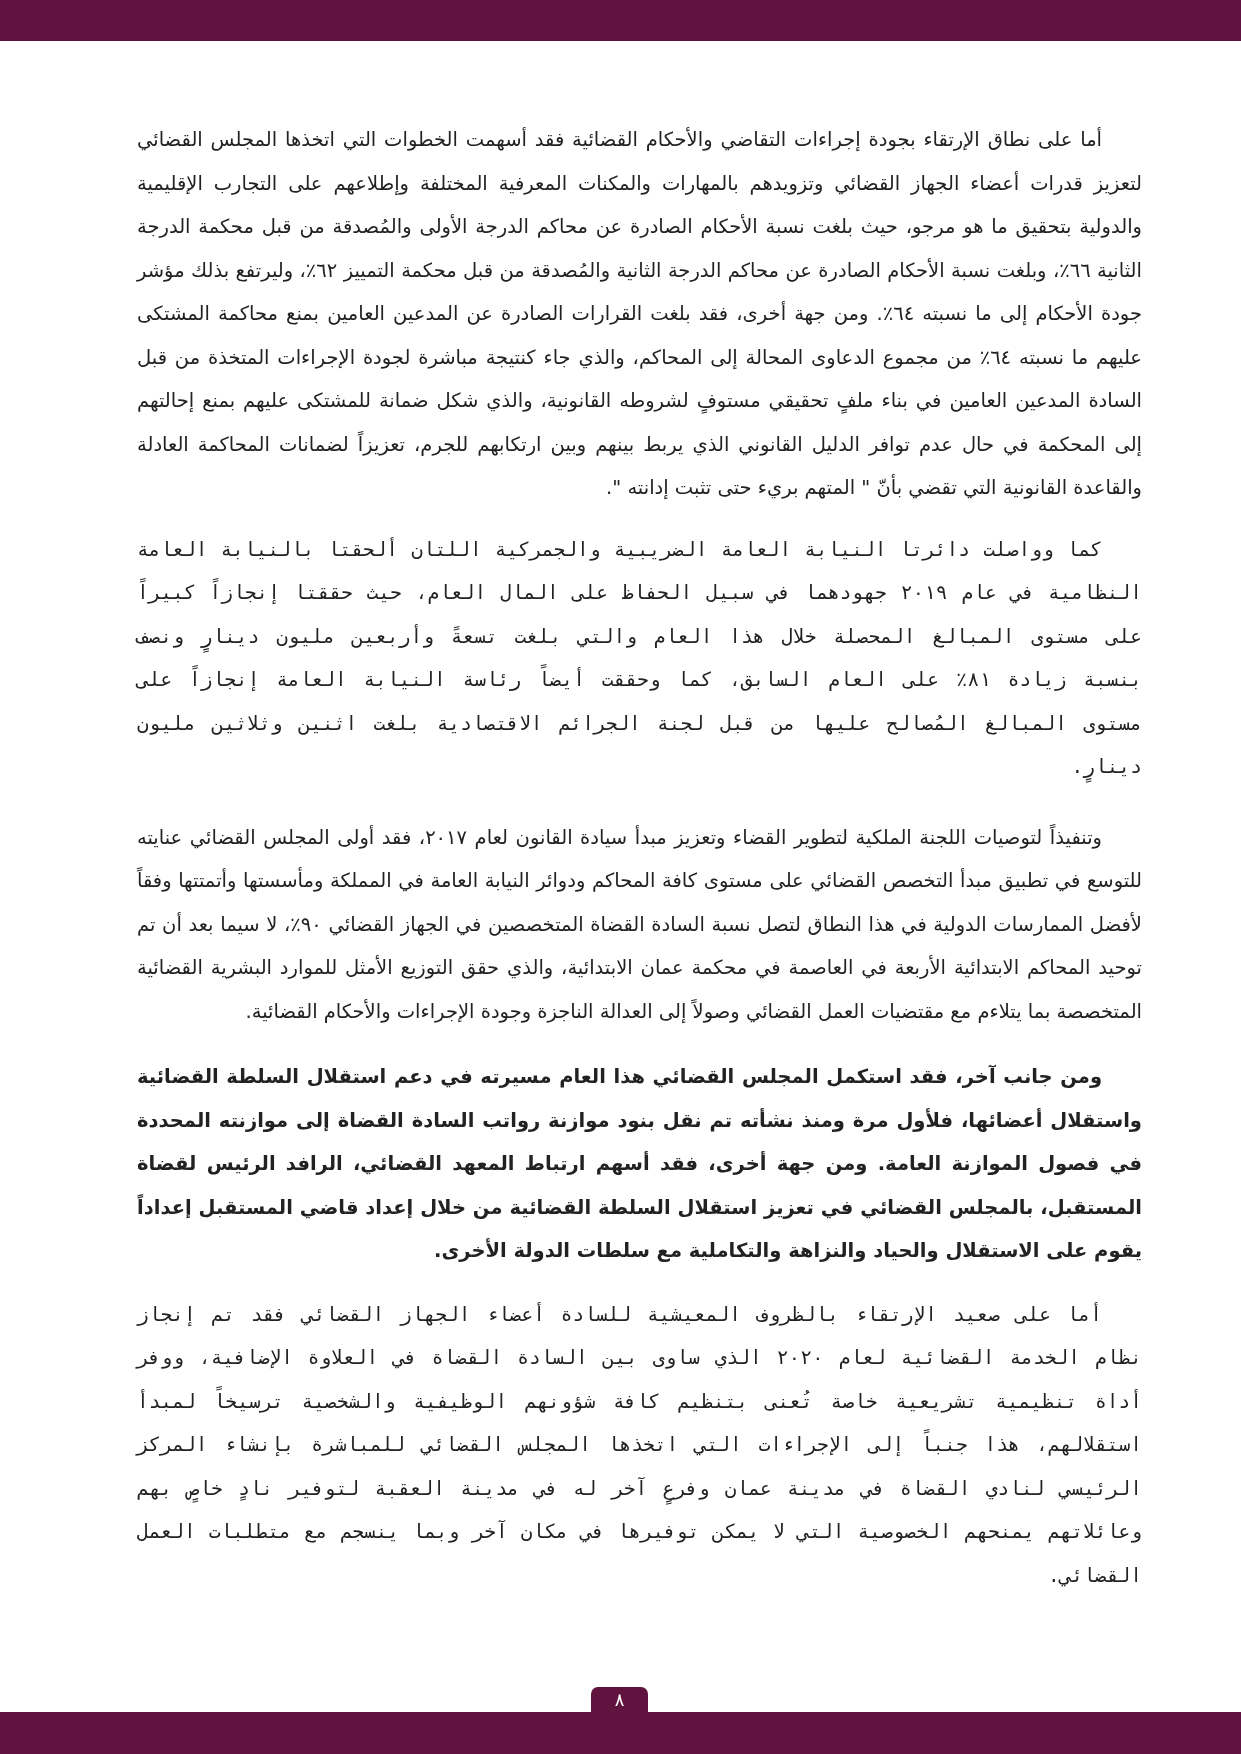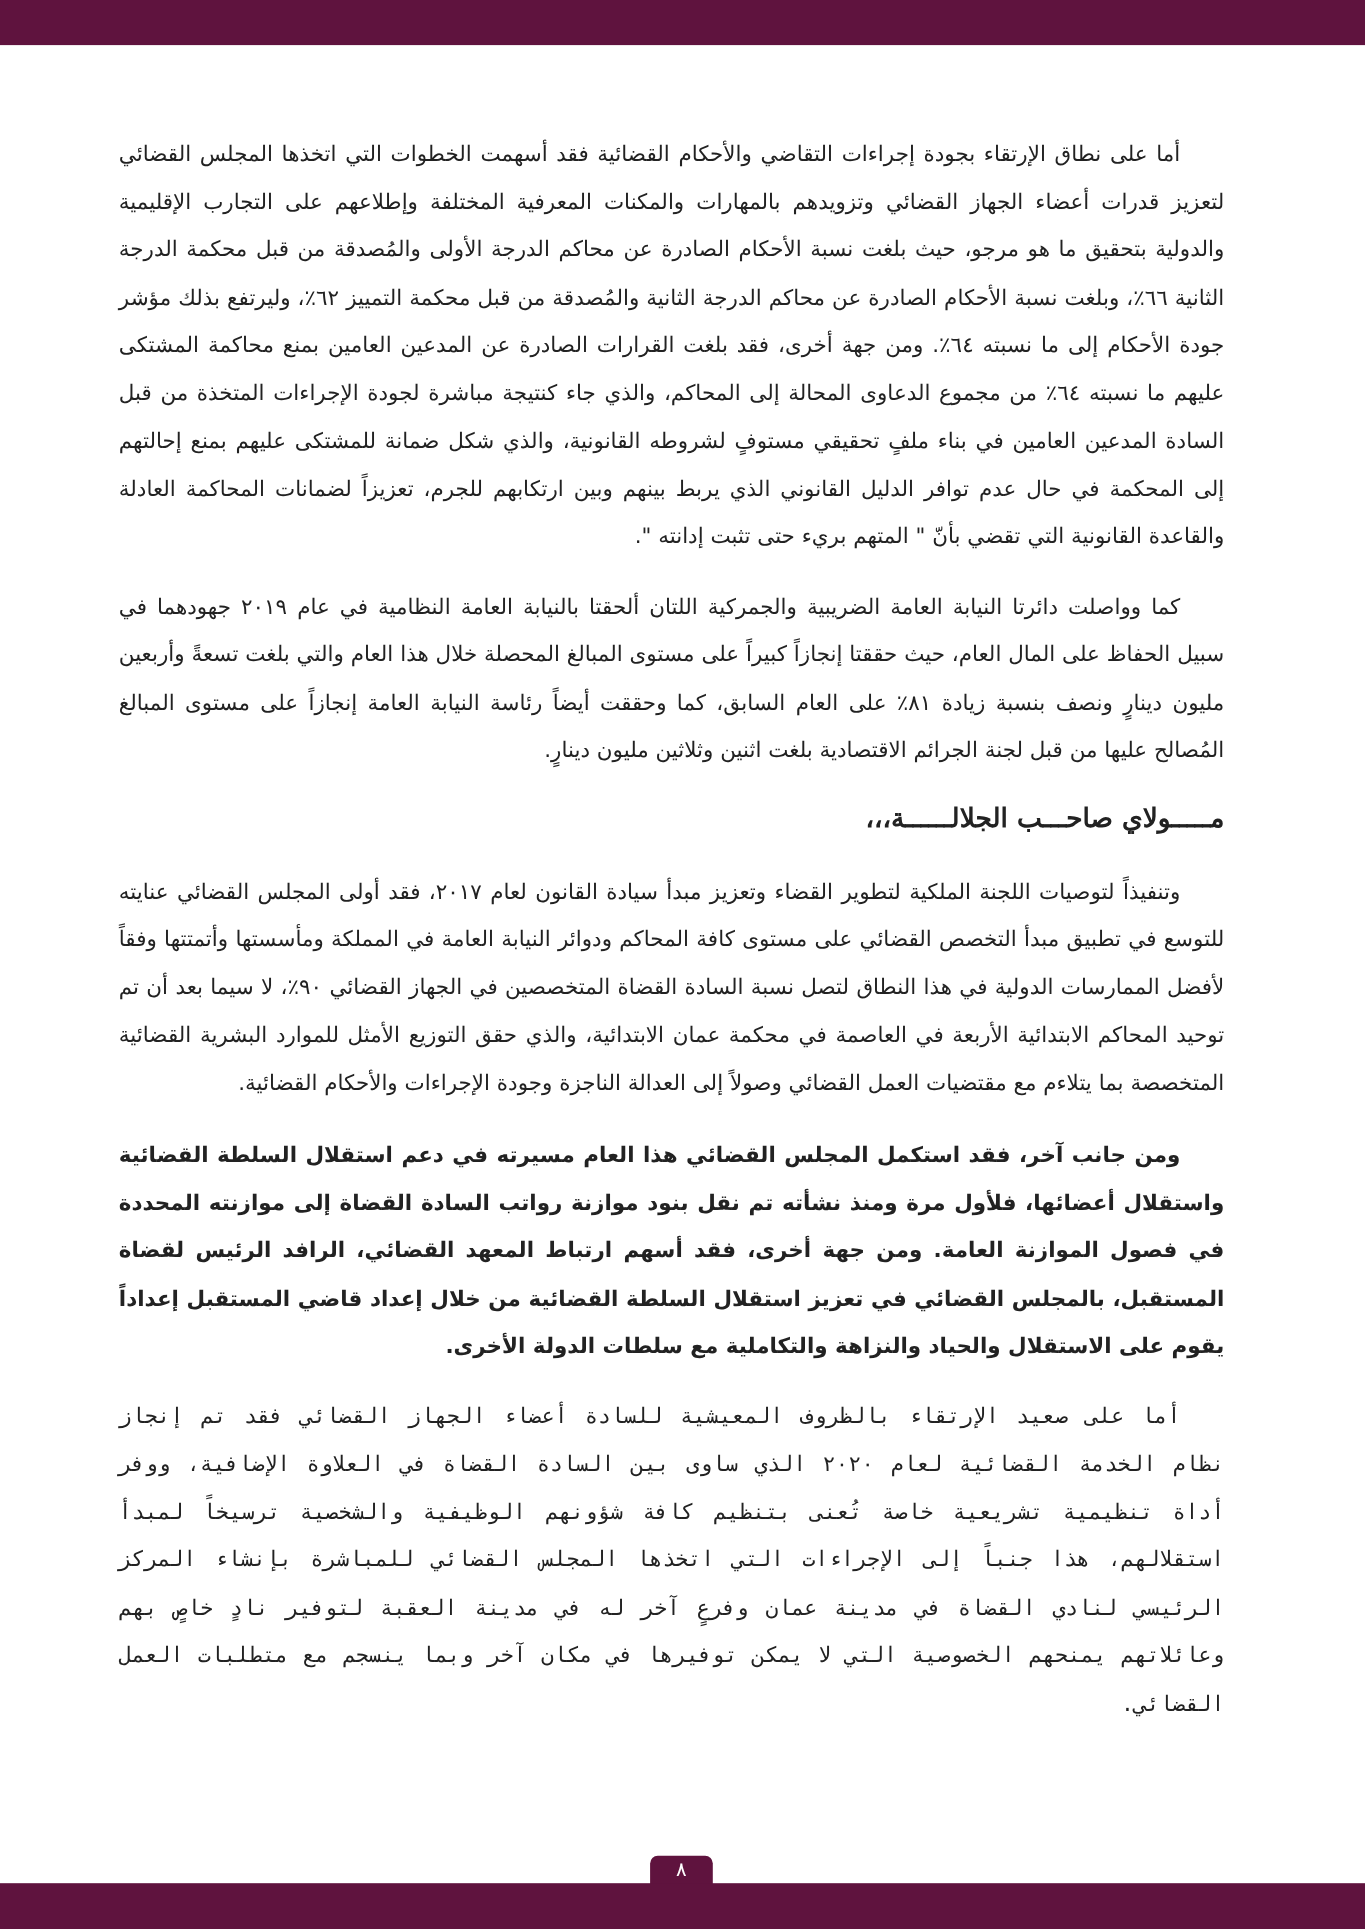--- a/index.html
+++ b/index.html
@@ -15,47 +15,46 @@
   .bottom-bar {
     position: absolute; left: 0; top: 1712px; width: 1241px; height: 42px;
     background: #5f133e;
   }
   .page-tab {
     position: absolute; left: 591px; top: 1687px; width: 57px; height: 27px;
     background: #5f133e; border-radius: 7px 7px 0 0;
     color: #ffffff; font-size: 18px; text-align: center; line-height: 26px;
   }
   .content {
-    position: absolute; left: 108px; top: 118px; width: 1005px;
+    position: absolute; left: 137px; top: 118px; width: 1005px;
     direction: rtl; text-align: justify;
   }
   .para {
     margin: 0; font-size: 19.5px; line-height: 43.5px;
     text-align: justify; text-align-last: right;
     text-indent: 40px;
   }
   .para + .para { margin-top: 0; }
   .p1 { }
-  .p2 { margin-top: 20px !important; }
+  .p2 { margin-top: 20px !important; font-family: Liberation Mono, monospace; }
   .heading {
     margin: 20px 0 0 0; font-family: "DejaVu Serif", "Liberation Serif", serif;
     font-size: 24px; line-height: 40px; text-align: right; color: #222;
   }
   .p3 { margin-top: 25px !important; }
   .p4 { margin-top: 22px !important; font-weight: bold; }
   .p5 { margin-top: 22px !important; font-family: Liberation Mono, monospace; }
 </style>
 </head>
 <body>
 
 <div class="top-bar"></div>
 
 <div class="content">
   <p class="para p1">أما على نطاق الإرتقاء بجودة إجراءات التقاضي والأحكام القضائية فقد أسهمت الخطوات التي اتخذها المجلس القضائي لتعزيز قدرات أعضاء الجهاز القضائي وتزويدهم بالمهارات والمكنات المعرفية المختلفة وإطلاعهم على التجارب الإقليمية والدولية بتحقيق ما هو مرجو، حيث بلغت نسبة الأحكام الصادرة عن محاكم الدرجة الأولى والمُصدقة من قبل محكمة الدرجة الثانية ٦٦٪، وبلغت نسبة الأحكام الصادرة عن محاكم الدرجة الثانية والمُصدقة من قبل محكمة التمييز ٦٢٪، وليرتفع بذلك مؤشر جودة الأحكام إلى ما نسبته ٦٤٪. ومن جهة أخرى، فقد بلغت القرارات الصادرة عن المدعين العامين بمنع محاكمة المشتكى عليهم ما نسبته ٦٤٪ من مجموع الدعاوى المحالة إلى المحاكم، والذي جاء كنتيجة مباشرة لجودة الإجراءات المتخذة من قبل السادة المدعين العامين في بناء ملفٍ تحقيقي مستوفٍ لشروطه القانونية، والذي شكل ضمانة للمشتكى عليهم بمنع إحالتهم إلى المحكمة في حال عدم توافر الدليل القانوني الذي يربط بينهم وبين ارتكابهم للجرم، تعزيزاً لضمانات المحاكمة العادلة والقاعدة القانونية التي تقضي بأنّ " المتهم بريء حتى تثبت إدانته ".</p>
   <p class="para p2">كما وواصلت دائرتا النيابة العامة الضريبية والجمركية اللتان ألحقتا بالنيابة العامة النظامية في عام ٢٠١٩ جهودهما في سبيل الحفاظ على المال العام، حيث حققتا إنجازاً كبيراً على مستوى المبالغ المحصلة خلال هذا العام والتي بلغت تسعةً وأربعين مليون دينارٍ ونصف بنسبة زيادة ٨١٪ على العام السابق، كما وحققت أيضاً رئاسة النيابة العامة إنجازاً على مستوى المبالغ المُصالح عليها من قبل لجنة الجرائم الاقتصادية بلغت اثنين وثلاثين مليون دينارٍ.</p>
-  <h2 class="heading">مـــــولاي صاحـــب الجلالــــــة،،،</h2>
   <p class="para p3">وتنفيذاً لتوصيات اللجنة الملكية لتطوير القضاء وتعزيز مبدأ سيادة القانون لعام ٢٠١٧، فقد أولى المجلس القضائي عنايته للتوسع في تطبيق مبدأ التخصص القضائي على مستوى كافة المحاكم ودوائر النيابة العامة في المملكة ومأسستها وأتمتتها وفقاً لأفضل الممارسات الدولية في هذا النطاق لتصل نسبة السادة القضاة المتخصصين في الجهاز القضائي ٩٠٪، لا سيما بعد أن تم توحيد المحاكم الابتدائية الأربعة في العاصمة في محكمة عمان الابتدائية، والذي حقق التوزيع الأمثل للموارد البشرية القضائية المتخصصة بما يتلاءم مع مقتضيات العمل القضائي وصولاً إلى العدالة الناجزة وجودة الإجراءات والأحكام القضائية.</p>
   <p class="para p4">ومن جانب آخر، فقد استكمل المجلس القضائي هذا العام مسيرته في دعم استقلال السلطة القضائية واستقلال أعضائها، فلأول مرة ومنذ نشأته تم نقل بنود موازنة رواتب السادة القضاة إلى موازنته المحددة في فصول الموازنة العامة. ومن جهة أخرى، فقد أسهم ارتباط المعهد القضائي، الرافد الرئيس لقضاة المستقبل، بالمجلس القضائي في تعزيز استقلال السلطة القضائية من خلال إعداد قاضي المستقبل إعداداً يقوم على الاستقلال والحياد والنزاهة والتكاملية مع سلطات الدولة الأخرى.</p>
   <p class="para p5">أما على صعيد الإرتقاء بالظروف المعيشية للسادة أعضاء الجهاز القضائي فقد تم إنجاز نظام الخدمة القضائية لعام ٢٠٢٠ الذي ساوى بين السادة القضاة في العلاوة الإضافية، ووفر أداة تنظيمية تشريعية خاصة تُعنى بتنظيم كافة شؤونهم الوظيفية والشخصية ترسيخاً لمبدأ استقلالهم، هذا جنباً إلى الإجراءات التي اتخذها المجلس القضائي للمباشرة بإنشاء المركز الرئيسي لنادي القضاة في مدينة عمان وفرعٍ آخر له في مدينة العقبة لتوفير نادٍ خاصٍ بهم وعائلاتهم يمنحهم الخصوصية التي لا يمكن توفيرها في مكان آخر وبما ينسجم مع متطلبات العمل القضائي.</p>
 </div>
 
 <div class="page-tab">٨</div>
 <div class="bottom-bar"></div>
 
 </body></html>

